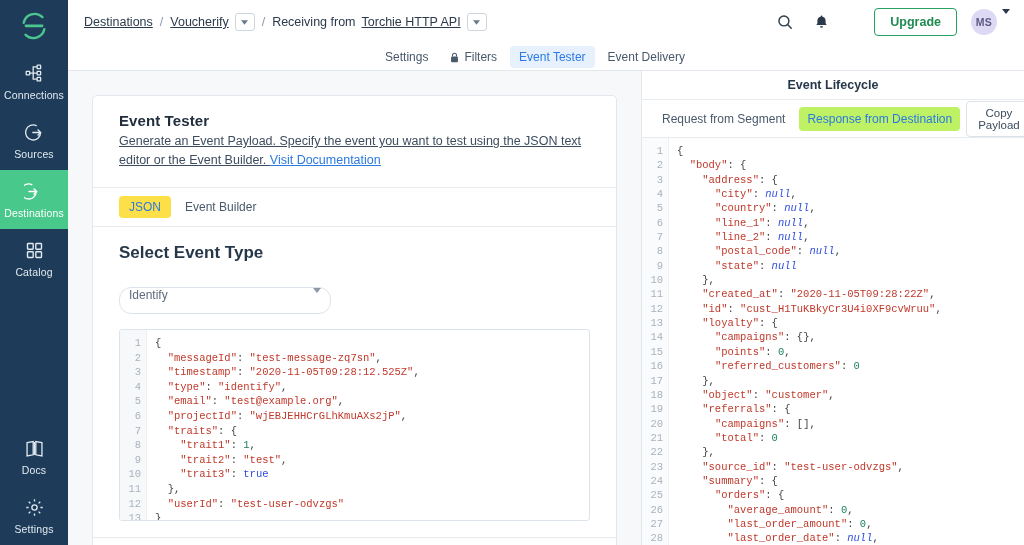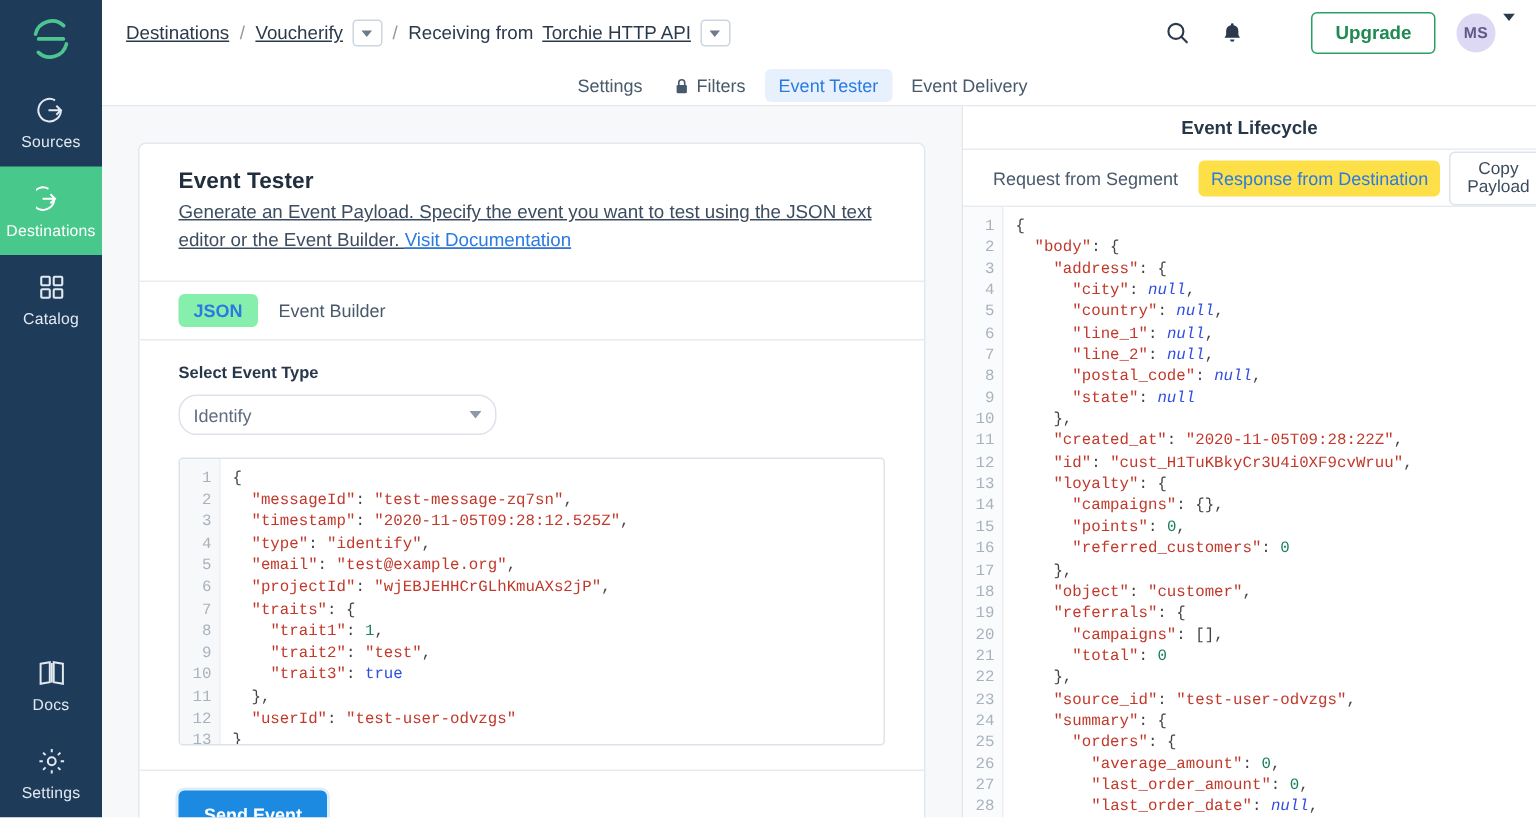--- a/index.html
+++ b/index.html
@@ -114,28 +114,28 @@
     background: #fff; border: 1px solid #e3e8ee; border-radius: 5px;
     overflow: hidden;
   }
   .card-head { padding: 16px 26px 17px 26px; border-bottom: 1px solid #e8ecf1; }
   .card-title { font-size: 15px; font-weight: 600; color: #212e3d; margin-bottom: 3px; letter-spacing: .1px; }
   .card-desc { font-size: 12.5px; color: #3d4d5f; line-height: 1.52; text-decoration: underline; }
   .card-desc a { color: #2a7ae2; text-decoration: underline; }
 
   .mode-row { padding: 8px 26px; border-bottom: 1px solid #e8ecf1; display: flex; gap: 4px; align-items: center; }
   .mode-pill { font-size: 12px; padding: 4px 10px; border-radius: 4px; color: #48596b; cursor: pointer; }
-  .mode-pill.active { background: #86efac; color: #2a7ae2; font-weight: 700; }
+  .mode-pill.active { background: #fde047; color: #2a7ae2; font-weight: 400; }
 
   .body-pad { padding: 16px 26px 0 26px; }
-  .field-label { font-size: 11px; font-weight: 700; color: #27374a; margin-bottom: 8px; }
+  .field-label { font-size: 17px; font-weight: 700; color: #27374a; margin-bottom: 24px; }
   .select {
     height: 27px; width: 212px;
     border: 1px solid #dde3ea; border-radius: 12px; background: #fff;
-    display: flex; align-items: center; padding: 0 9px;
+    display: flex; align-items: flex-start; padding: 0 9px;
     font-size: 12px; color: #5f6d7e; cursor: pointer;
     position: relative;
   }
   .select .sel-caret { margin-left: auto; }
   .select .sel-caret svg { width: 8px; height: 5px; display:block; }
 
   .editor {
     margin-top: 15px;
     border: 1px solid #dde3ea; border-radius: 3px;
     background: #fff;
@@ -190,21 +190,21 @@
     font-size: 12.5px; font-weight: 600; color: #27374a;
     border-bottom: 1px solid #e8ecf1;
   }
   .rp-tabs {
     height: 38px; flex: 0 0 38px;
     display: flex; align-items: center;
     padding: 0 14px 0 12px; gap: 6px;
     border-bottom: 1px solid #e8ecf1;
   }
   .rp-tab { font-size: 12px; color: #48596b; padding: 5px 8px; border-radius: 4px; cursor: pointer; white-space: nowrap; }
-  .rp-tab.active { background: #fde047; color: #2a7ae2; font-weight: 500; }
+  .rp-tab.active { background: #bef264; color: #2a7ae2; font-weight: 500; }
   .copy-btn {
     margin-left: auto;
     border: 1px solid #dde3ea; background: #fff;
     border-radius: 4px; font-size: 11.5px; color: #3d4d5f;
     padding: 5px 11px; cursor: pointer;
     font-family: "Liberation Sans", sans-serif;
   }
   .rp-editor {
     flex: 1 1 auto; min-height: 0;
     display: flex;
@@ -221,20 +221,30 @@
 
   <nav class="sidebar">
     <div class="logo-cell">
       <svg class="logo-mark" viewBox="0 0 32 32">
         <path d="M5 12.5 A12 12 0 0 1 25 6.5" stroke="#4cc58f" stroke-width="2.6" fill="none" stroke-linecap="round"></path>
         <path d="M27 19.5 A12 12 0 0 1 7 25.5" stroke="#4cc58f" stroke-width="2.6" fill="none" stroke-linecap="round"></path>
         <rect x="6" y="14.5" width="20" height="2.8" fill="#4cc58f" rx="1.2"></rect>
       </svg>
     </div>
 
+    <div class="nav-item">
+      <svg class="ico" viewBox="0 0 24 24" fill="none" stroke="#e2e9f0" stroke-width="1.5">
+        <rect x="2.5" y="9.5" width="4" height="4" rx=".6"></rect>
+          <rect x="15" y="2.5" width="4" height="4" rx=".6"></rect>
+        <rect x="15" y="9.5" width="4" height="4" rx=".6"></rect>
+          <rect x="15" y="16.5" width="4" height="4" rx=".6"></rect>
+        <path d="M6.5 11.5h4M10.5 11.5V4.5h4.5M10.5 11.5h4.5M10.5 11.5v7h4.5"></path>
+      </svg>
+      <span>Connections</span>
+    </div>
 
     <div class="nav-item">
       <svg class="ico" viewBox="0 0 24 24" fill="none" stroke="#e2e9f0" stroke-width="1.5">
         <path d="M14.5 4.4A8.6 8.6 0 1 0 19 12"></path>
           <path d="M9.5 12h9.5M15.5 8.6 19 12l-3.5 3.4"></path>
       </svg>
       <span>Sources</span>
     </div>
 
     <div class="nav-item active">

